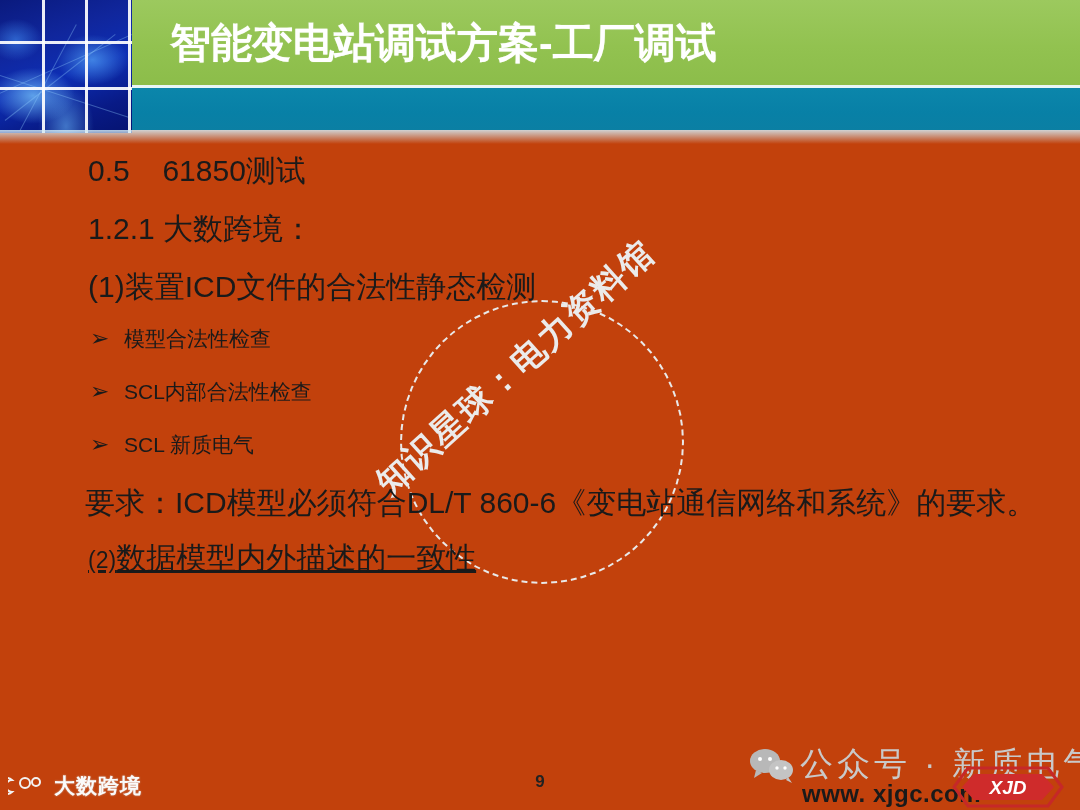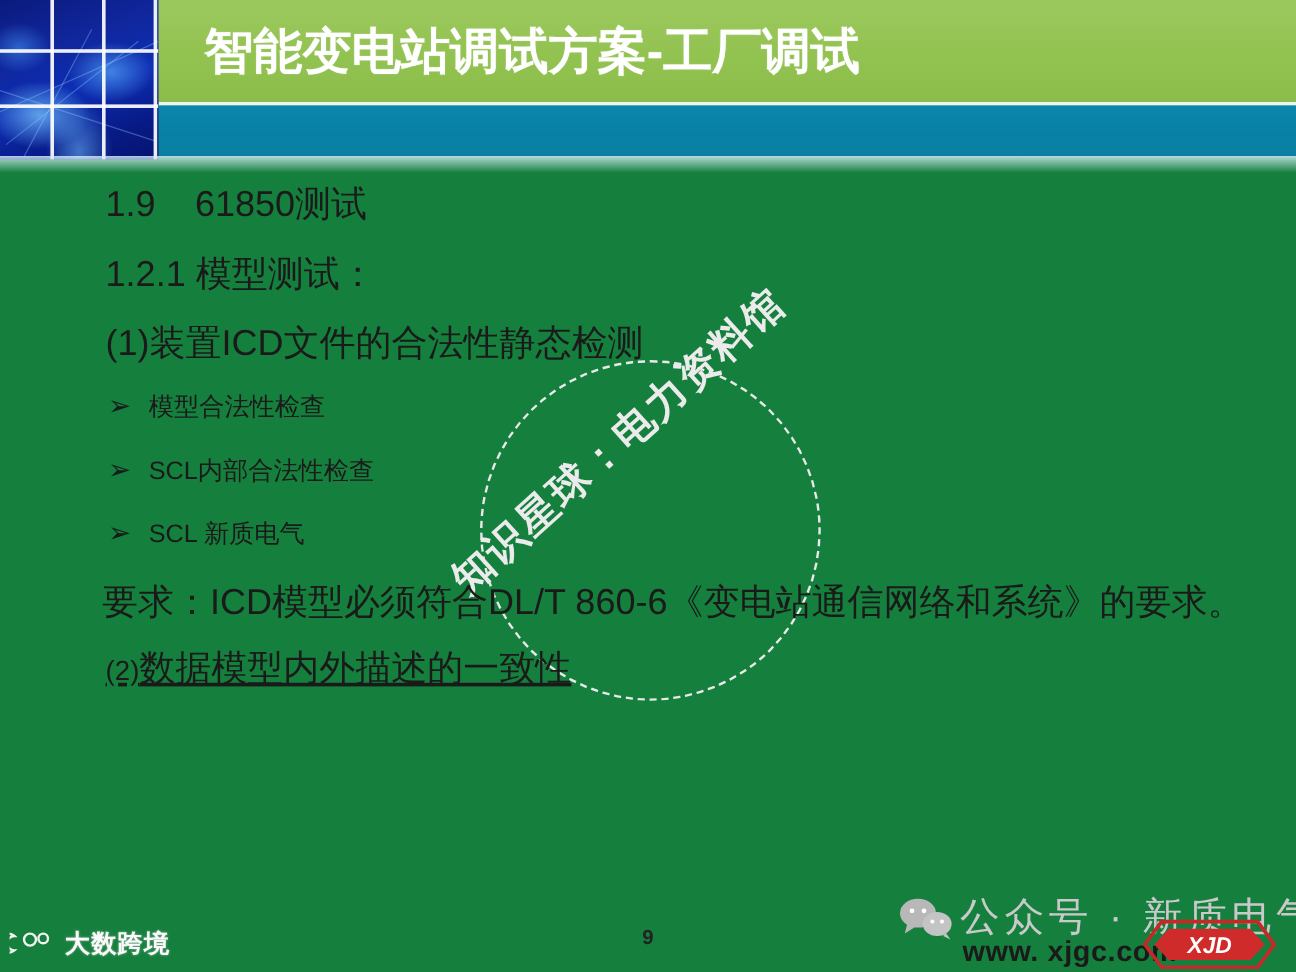--- a/index.html
+++ b/index.html
@@ -7,21 +7,21 @@
     padding: 0;
     background: #ffffff;
   }
   body {
     font-family: "Liberation Sans", "DejaVu Sans", sans-serif;
   }
   #slide {
     position: relative;
     width: 1080px;
     height: 810px;
-    background: #15803d;
+    background: #c2410c;
     overflow: hidden;
   }
 
   
   .header {
     position: absolute;
     left: 0; top: 0;
     width: 1080px;
     height: 133px;
   }
@@ -271,26 +271,26 @@
     <div class="slide-title">智能变电站调试方案-工厂调试</div>
   </div>
   <div class="header-fade"></div>
 
   <div class="wm-circle"></div>
   <div class="wm-text">知识星球：电力资料馆</div>
 
   <div class="body">
 
     <div class="line" style="left:88px; top:20px;">
-      <span>1.9</span>
+      <span>0.5</span>
       <span style="display:inline-block;width:16px;"></span>
       <span class="u">61850测试</span>
     </div>
 
-    <div class="line" style="left:88px; top:78px;">1.2.1 模型测试：</div>
+    <div class="line" style="left:88px; top:78px;">1.2.1 大数跨境：</div>
 
     <div class="line" style="left:88px; top:136px;">
       <span>(1)</span><span class="u">装置ICD文件的合法性静态检测</span>
     </div>
 
     <div class="bullet-row" style="left:90px; top:192px;">
       <span class="bullet-mark">➢</span>
       <span class="bullet-text">模型合法性检查</span>
     </div>
     <div class="bullet-row" style="left:90px; top:245px;">

